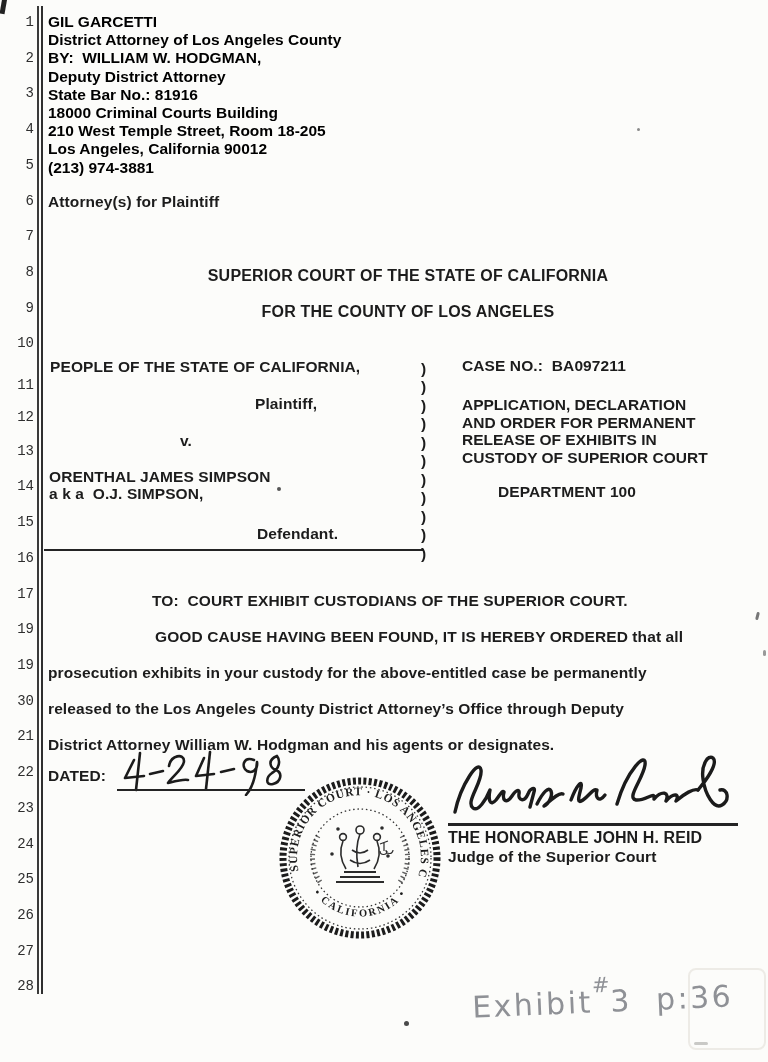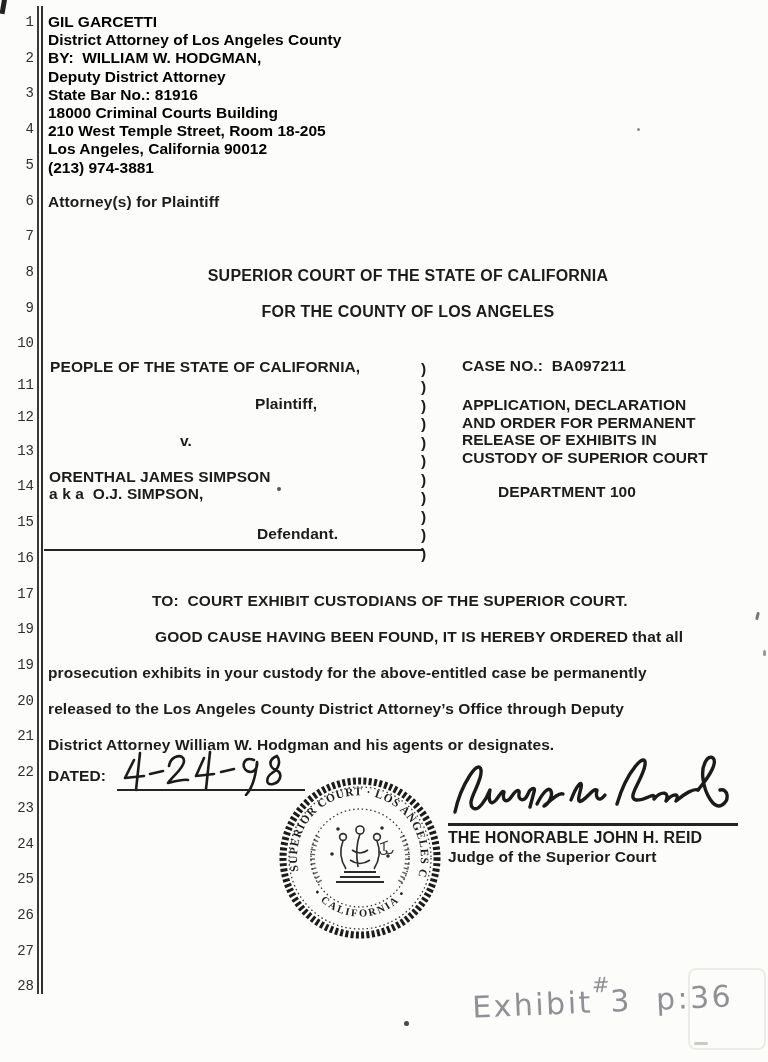--- a/index.html
+++ b/index.html
@@ -53,21 +53,21 @@
       <div style="top: 335.48px;">10</div>
       <div style="top: 377px; padding-left: 21px;">11</div>
       <div style="top: 409px;">12</div>
       <div style="top: 442.64px; margin-left: 28px;">13</div>
       <div style="top: 478.36px;">14</div>
       <div style="top: 514.08px;">15</div>
       <div style="top: 549.8px;">16</div>
       <div style="top: 585.52px;">17</div>
       <div style="top: 621.24px;">19</div>
       <div style="top: 656.96px;">19</div>
-      <div style="top: 692.68px;">20</div>
+      <div style="top: 692.68px;">30</div>
       <div style="top: 728.4px;">21</div>
       <div style="top: 764.12px;">22</div>
       <div style="top: 799.84px;">23</div>
       <div style="top: 835.56px;">24</div>
       <div style="top: 871.28px;">25</div>
       <div style="top: 907px;">26</div>
       <div style="top: 942.72px;">27</div>
       <div style="top: 978.44px;">28</div>
     </div>
   <div class="vrule" style="left:37px;width:2px;"></div>

